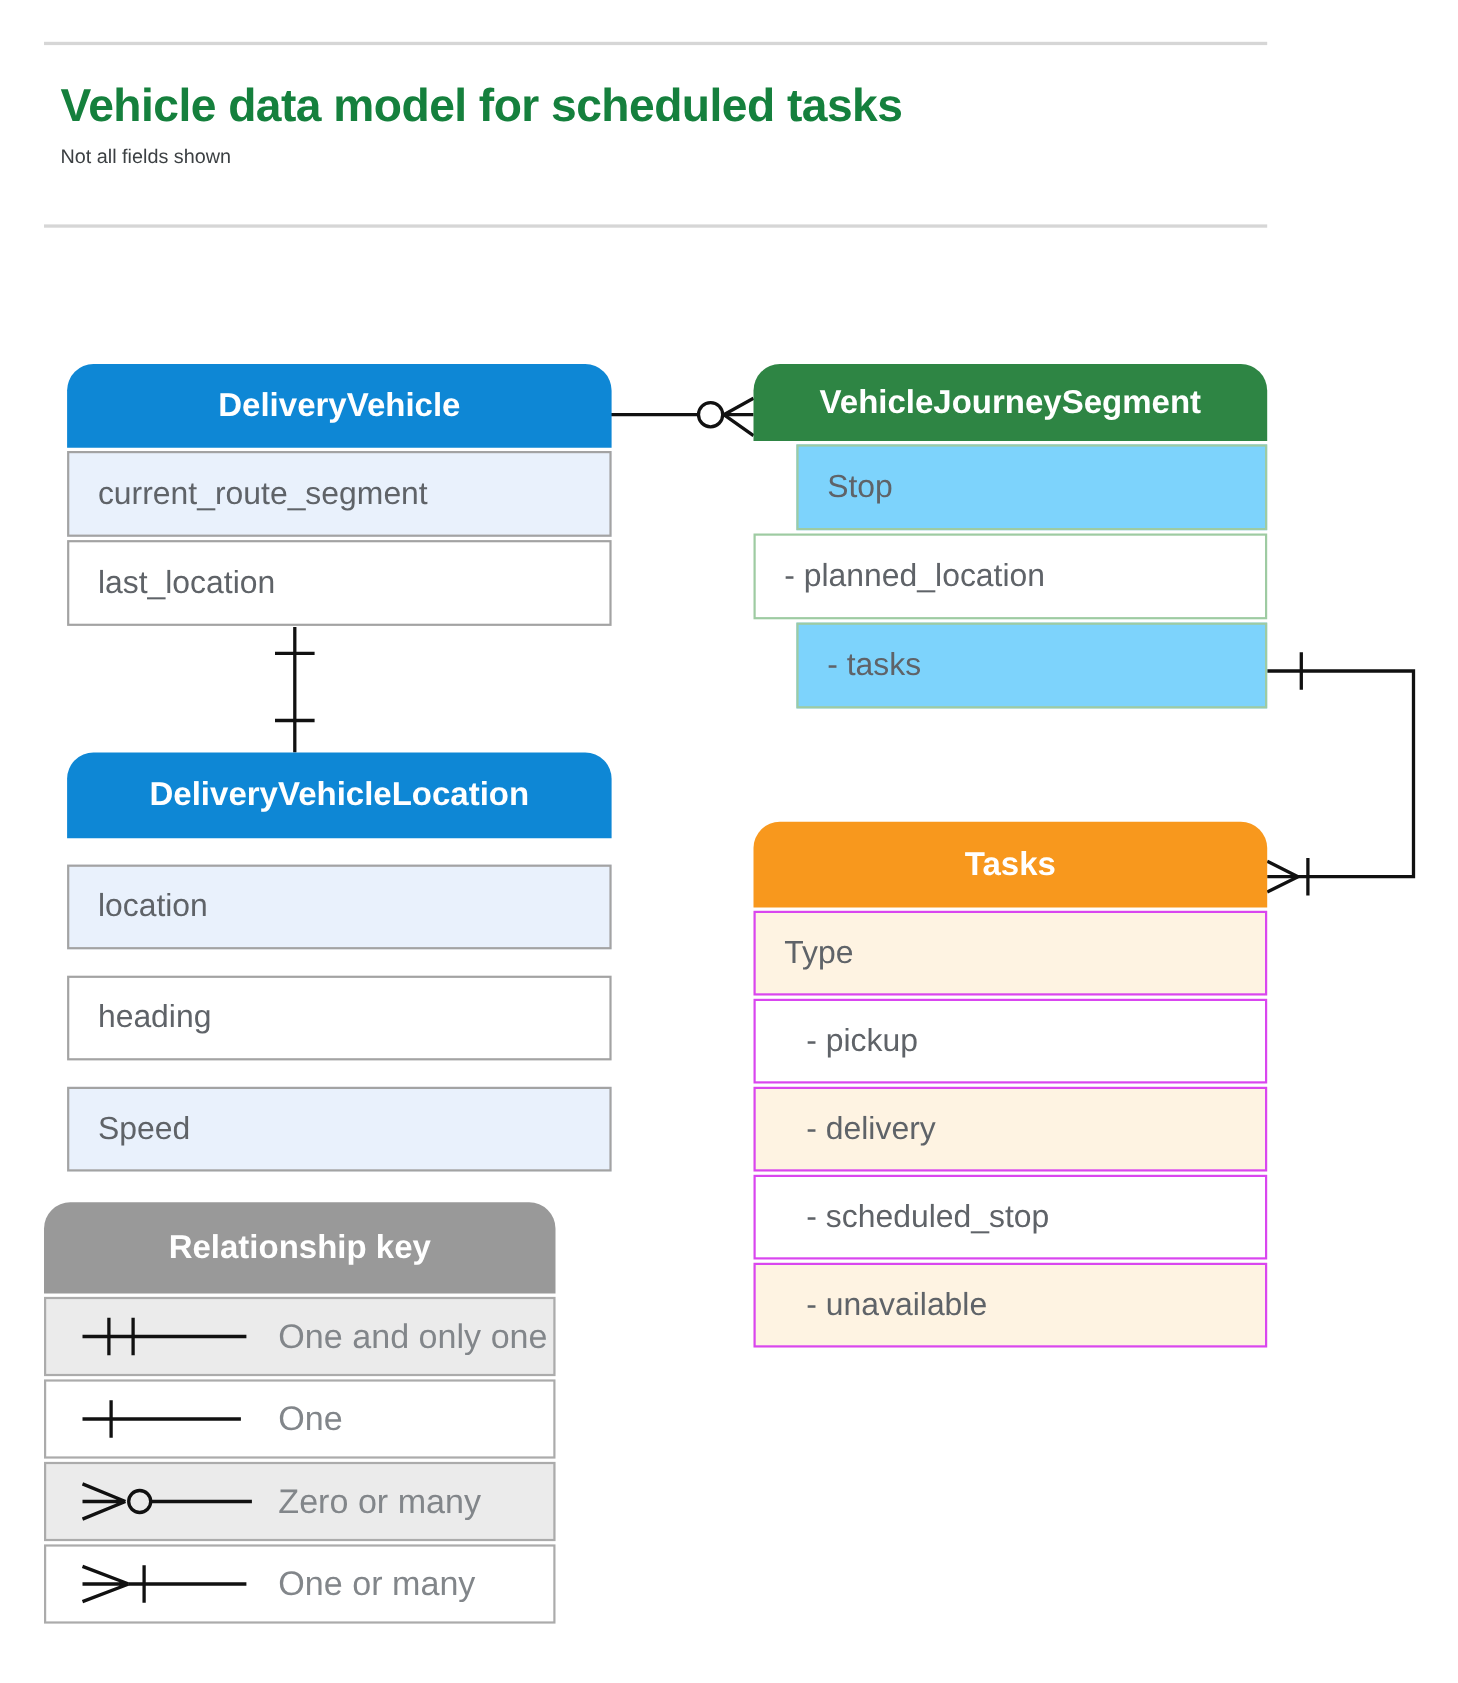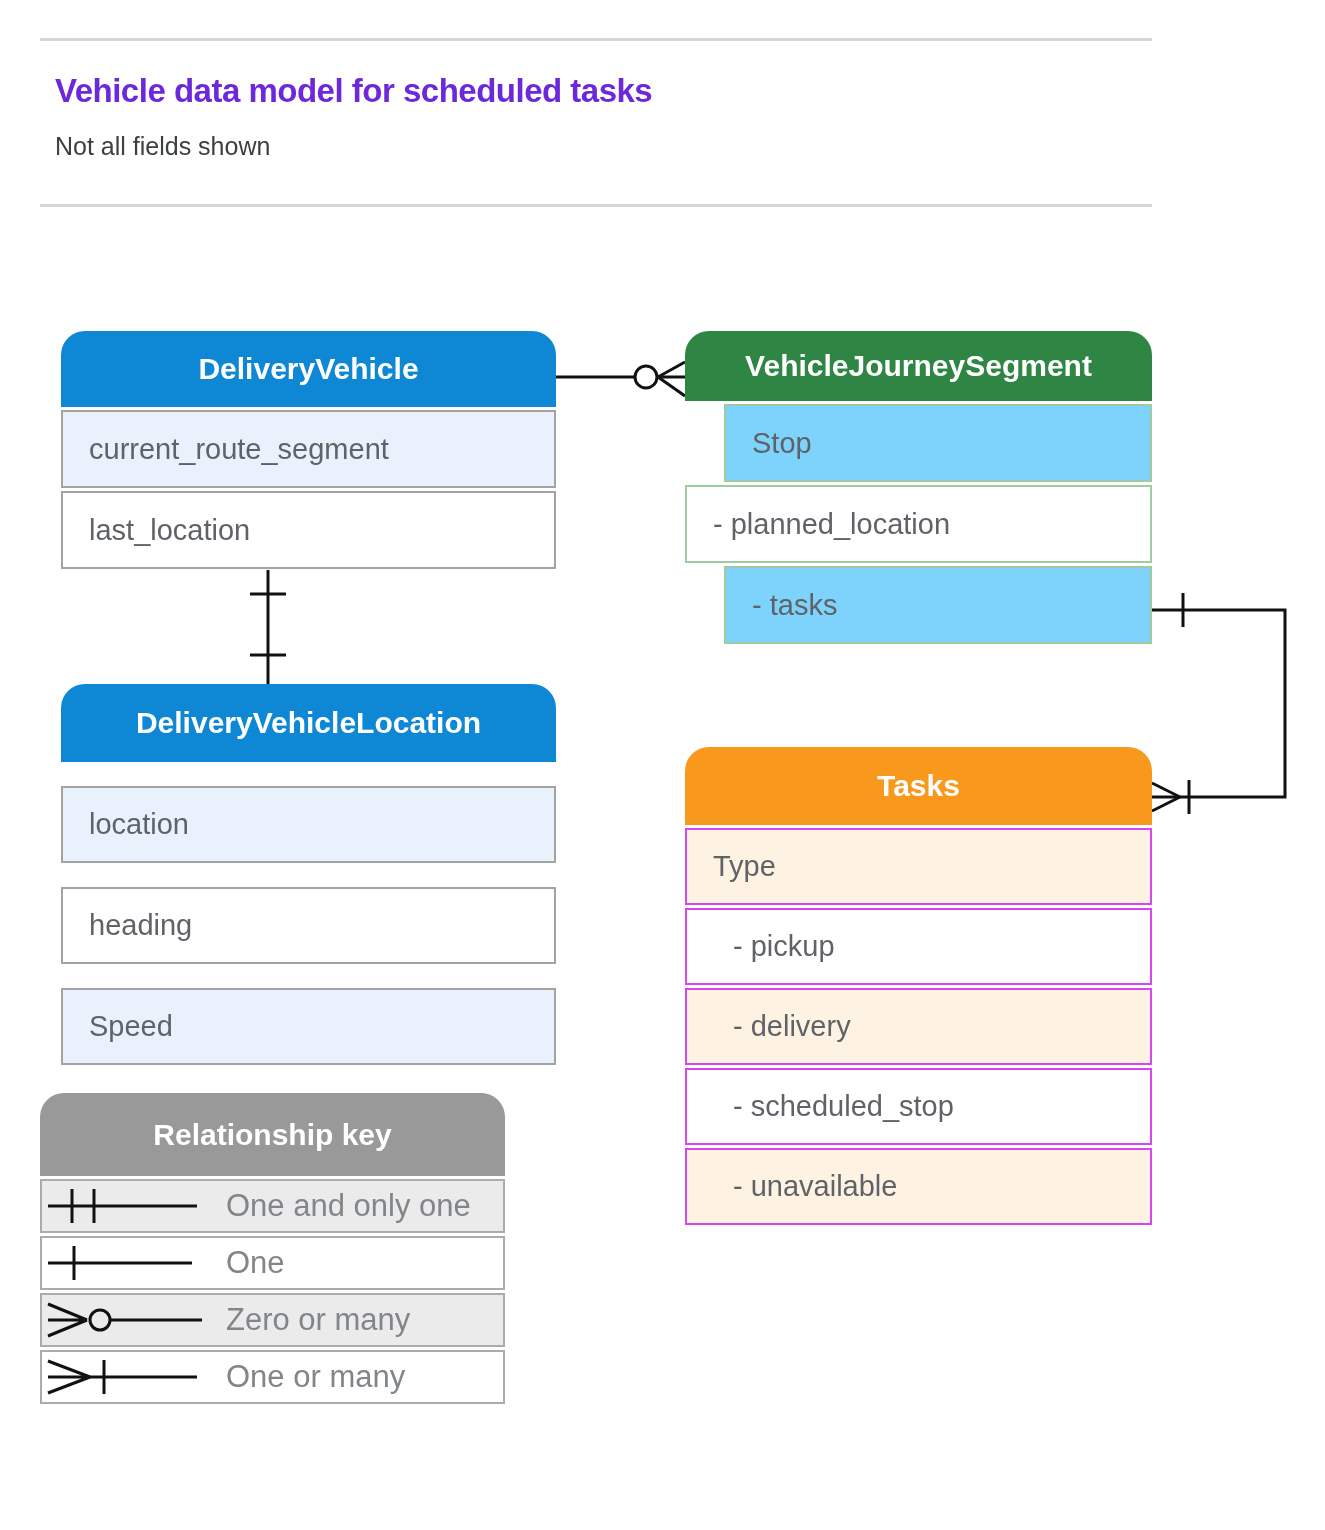--- a/index.html
+++ b/index.html
@@ -4,22 +4,22 @@
 <style>
   * { margin:0; padding:0; box-sizing:border-box; }
   html,body { background:#fff; }
   .page {
     position:relative; width:1325px; height:1530px; background:#ffffff;
     font-family:"Liberation Sans", sans-serif; overflow:hidden;
   }
   .rule { position:absolute; left:40px; width:1112px; height:3px; background:#d6d6d6; }
   .rule-top { top:38px; }
   .rule-2 { top:204px; }
-  .title { position:absolute; left:55px; top:72px; font-size:33px; font-weight:700; color:#6d28d9; letter-spacing:-0.5px; }
-  .subtitle { position:absolute; left:55px; top:132px; font-size:25px; font-weight:400; color:#3c4043; }
+  .title { position:absolute; left:55px; top:72px; font-size:42px; font-weight:700; color:#15803d; letter-spacing:-0.5px; }
+  .subtitle { position:absolute; left:55px; top:132px; font-size:18px; font-weight:400; color:#3c4043; }
 
   .connectors { position:absolute; left:0; top:0; width:1325px; height:1530px; pointer-events:none; }
   .connectors path, .connectors line { stroke:#111; stroke-width:3; fill:none; }
   .connectors circle { stroke:#111; stroke-width:3; fill:#ffffff; }
 
   .entity { position:absolute; }
   .entity-header {
     display:flex; align-items:center; justify-content:center;
     border-radius:24px 24px 0 0; color:#ffffff; font-size:30px; font-weight:700;
   }
@@ -47,21 +47,21 @@
   
   #e-tasks { left:685px; top:747px; width:467px;border-radius:30px; }
   #e-tasks .entity-header { height:78px; } #e-tasks .entity-row { height:77px; }
   .orange .entity-header { background:#f8981d; }
   .orange .entity-row { border:2px solid #d946ef; }
   .orange .entity-row.alt { background:#fef3e2; }
 
   
   #e-key { left:40px; top:1093px; width:465px; }
   #e-key .entity-header { height:83px; background:#999999; }
-  #e-key .entity-row { height:54px; border:2px solid #ababab; padding-left:0; color:#82868a; font-size:31px; }
+  #e-key .entity-row { height:72px; border:2px solid #ababab; padding-left:27px; color:#82868a; font-size:31px; }
   #e-key .entity-row.alt { background:#ebebeb; }
   .legend-symbol { width:168px; height:50px; flex:0 0 auto; }
   .legend-symbol line, .legend-symbol path { stroke:#111; stroke-width:3; fill:none; }
   .legend-symbol circle { stroke:#111; stroke-width:3; fill:none; }
   .legend-label { margin-left:16px; }
 </style>
 </head>
 <body>
 
 <div class="page">

